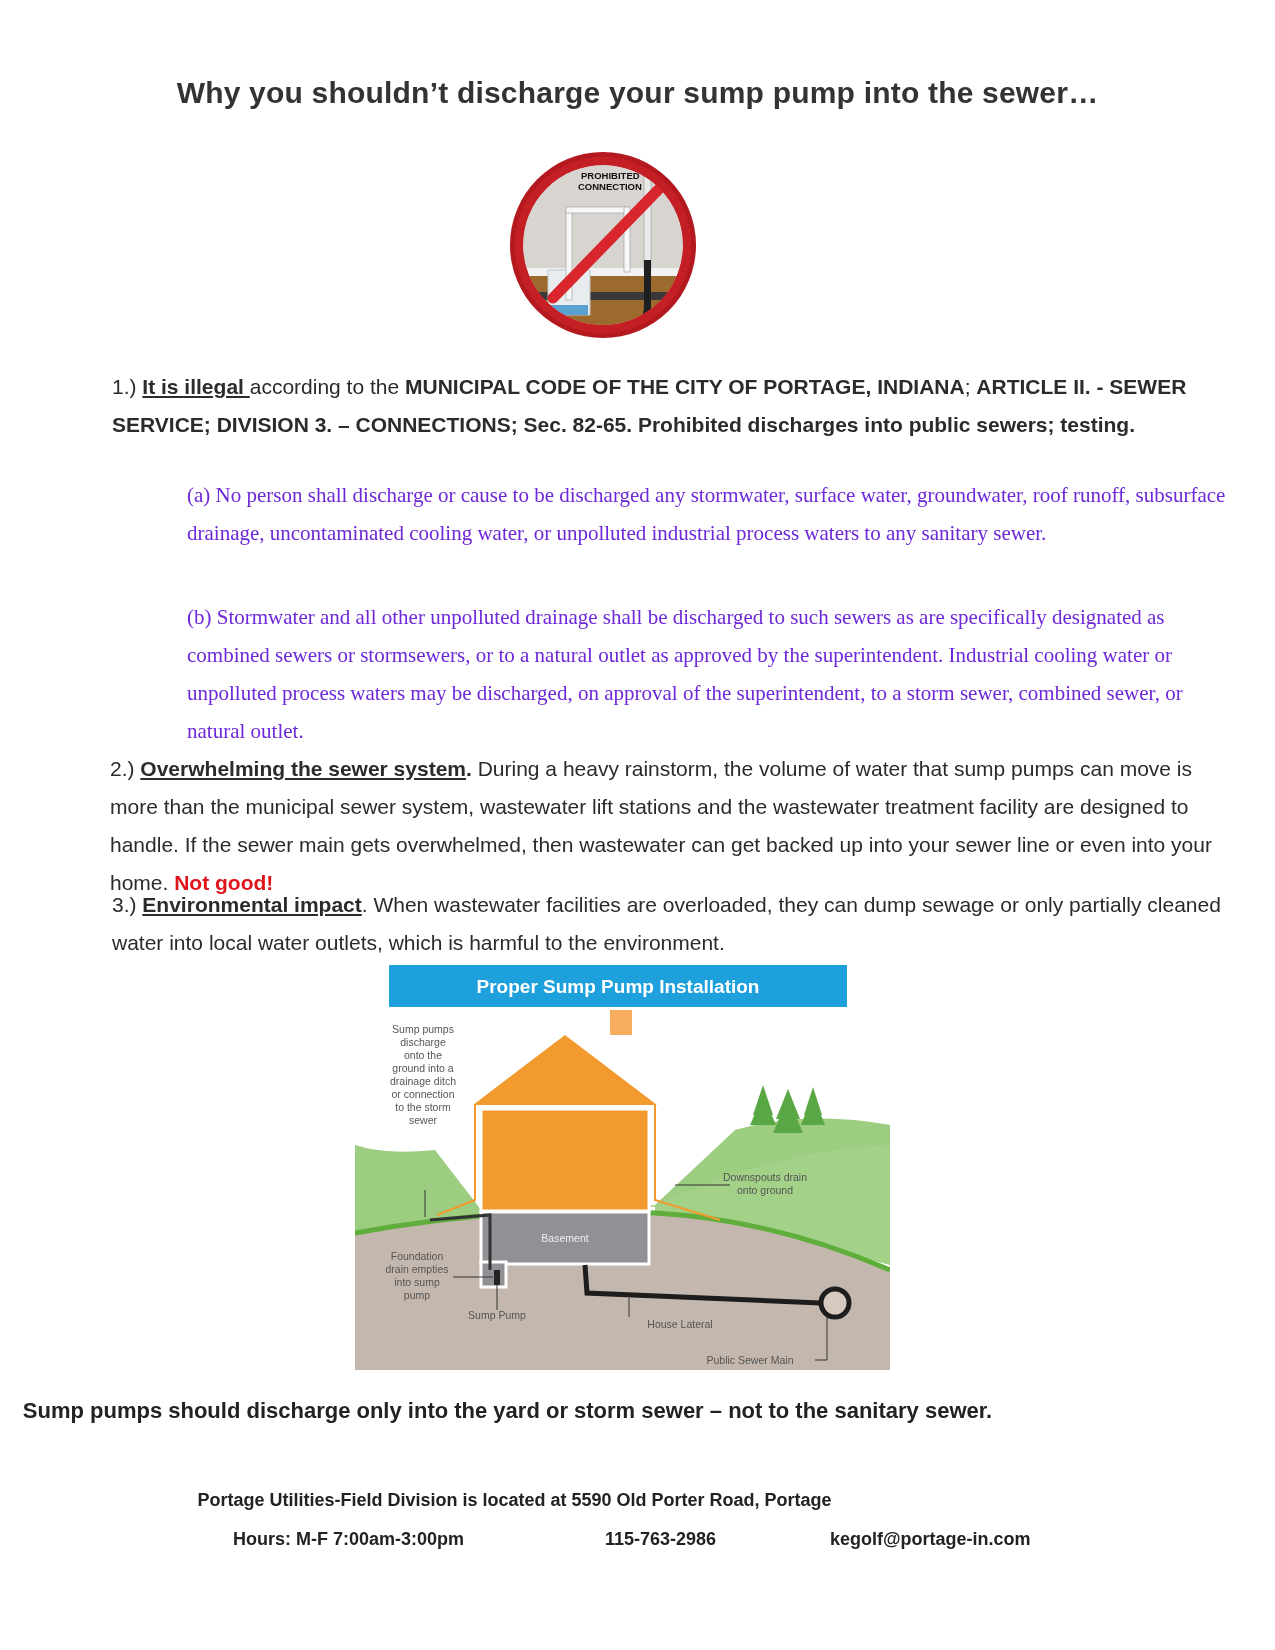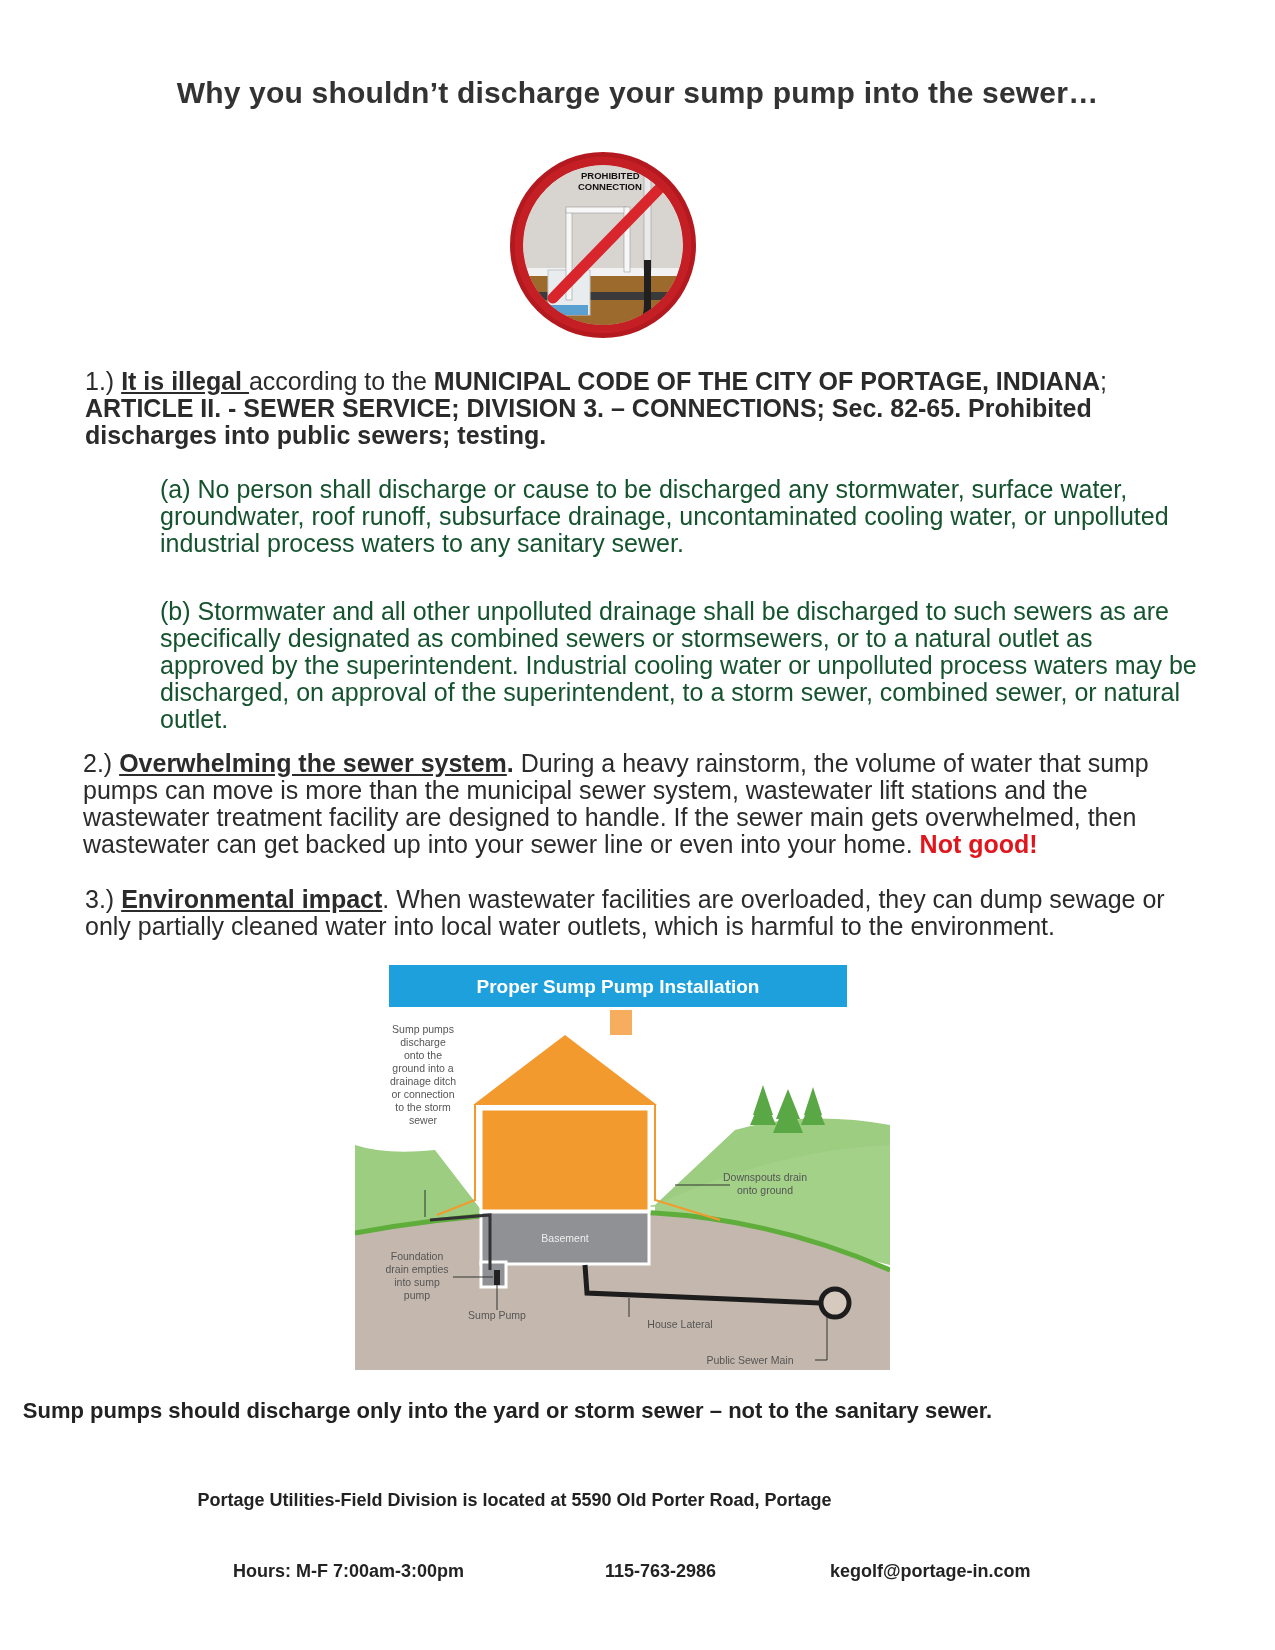--- a/index.html
+++ b/index.html
@@ -1,38 +1,38 @@
 <!DOCTYPE html>
 <html><head>
 <meta charset="utf-8">
 <style>
   html, body { margin: 0; padding: 0; background: #ffffff; }
   body { width: 1275px; height: 1650px; position: relative; overflow: hidden;
          font-family: "Liberation Sans", sans-serif; color: #2b2b2b; }
   .title { position: absolute; top: 76px; left: 0; width: 1275px; text-align: center;
            font-size: 30px; font-weight: bold; color: #333333; letter-spacing: 0.2px; }
   .logo { position: absolute; left: 508px; top: 150px; width: 190px; height: 190px; }
-  .para { position: absolute; font-size: 25px; line-height: 27px; color: #2b2b2b; }
+  .para { position: absolute; font-size: 21px; line-height: 38px; color: #2b2b2b; margin-left: 27px; }
   .p1 { left: 85px; top: 368px; width: 1120px; }
-  .sub { left: 160px; width: 1040px; color: #14532d; }
+  .sub { left: 160px; width: 1040px; color: #6d28d9; font-family: Liberation Serif, serif; }
   .pa { top: 476px; }
   .pb { top: 598px; }
   .p2 { left: 83px; top: 750px; width: 1120px; }
   .p3 { left: 85px; top: 886px; width: 1120px; }
   .b { font-weight: bold; }
   .u { text-decoration: underline; font-weight: bold; }
   .red { color: #e0161c; font-weight: bold; }
   .diagram { position: absolute; left: 355px; top: 965px; width: 535px; height: 405px; }
   .conclusion { position: absolute; top: 1398px; left: 0; width: 1015px; text-align: center;
                 font-size: 22px; font-weight: bold; color: #222; }
   .footer1 { position: absolute; top: 1490px; left: 0; width: 1029px; text-align: center;
              font-size: 18px; font-weight: bold; color: #222; }
   .footer2 { position: absolute; top: 1529px; left: 0; width: 1275px; font-size: 18px;
              font-weight: bold; color: #222; }
-  .footer2 span { position: absolute; top: 0; white-space: nowrap; margin-top: 32px; }
+  .footer2 span { position: absolute; top: 0; white-space: nowrap; }
 </style>
 </head>
 <body>
 
 <div class="title">Why you shouldn’t discharge your sump pump into the sewer…</div>
 
 <svg class="logo" viewBox="0 0 190 190">
   <defs>
     <clipPath id="inner">
         <circle cx="95" cy="95" r="80"></circle>

